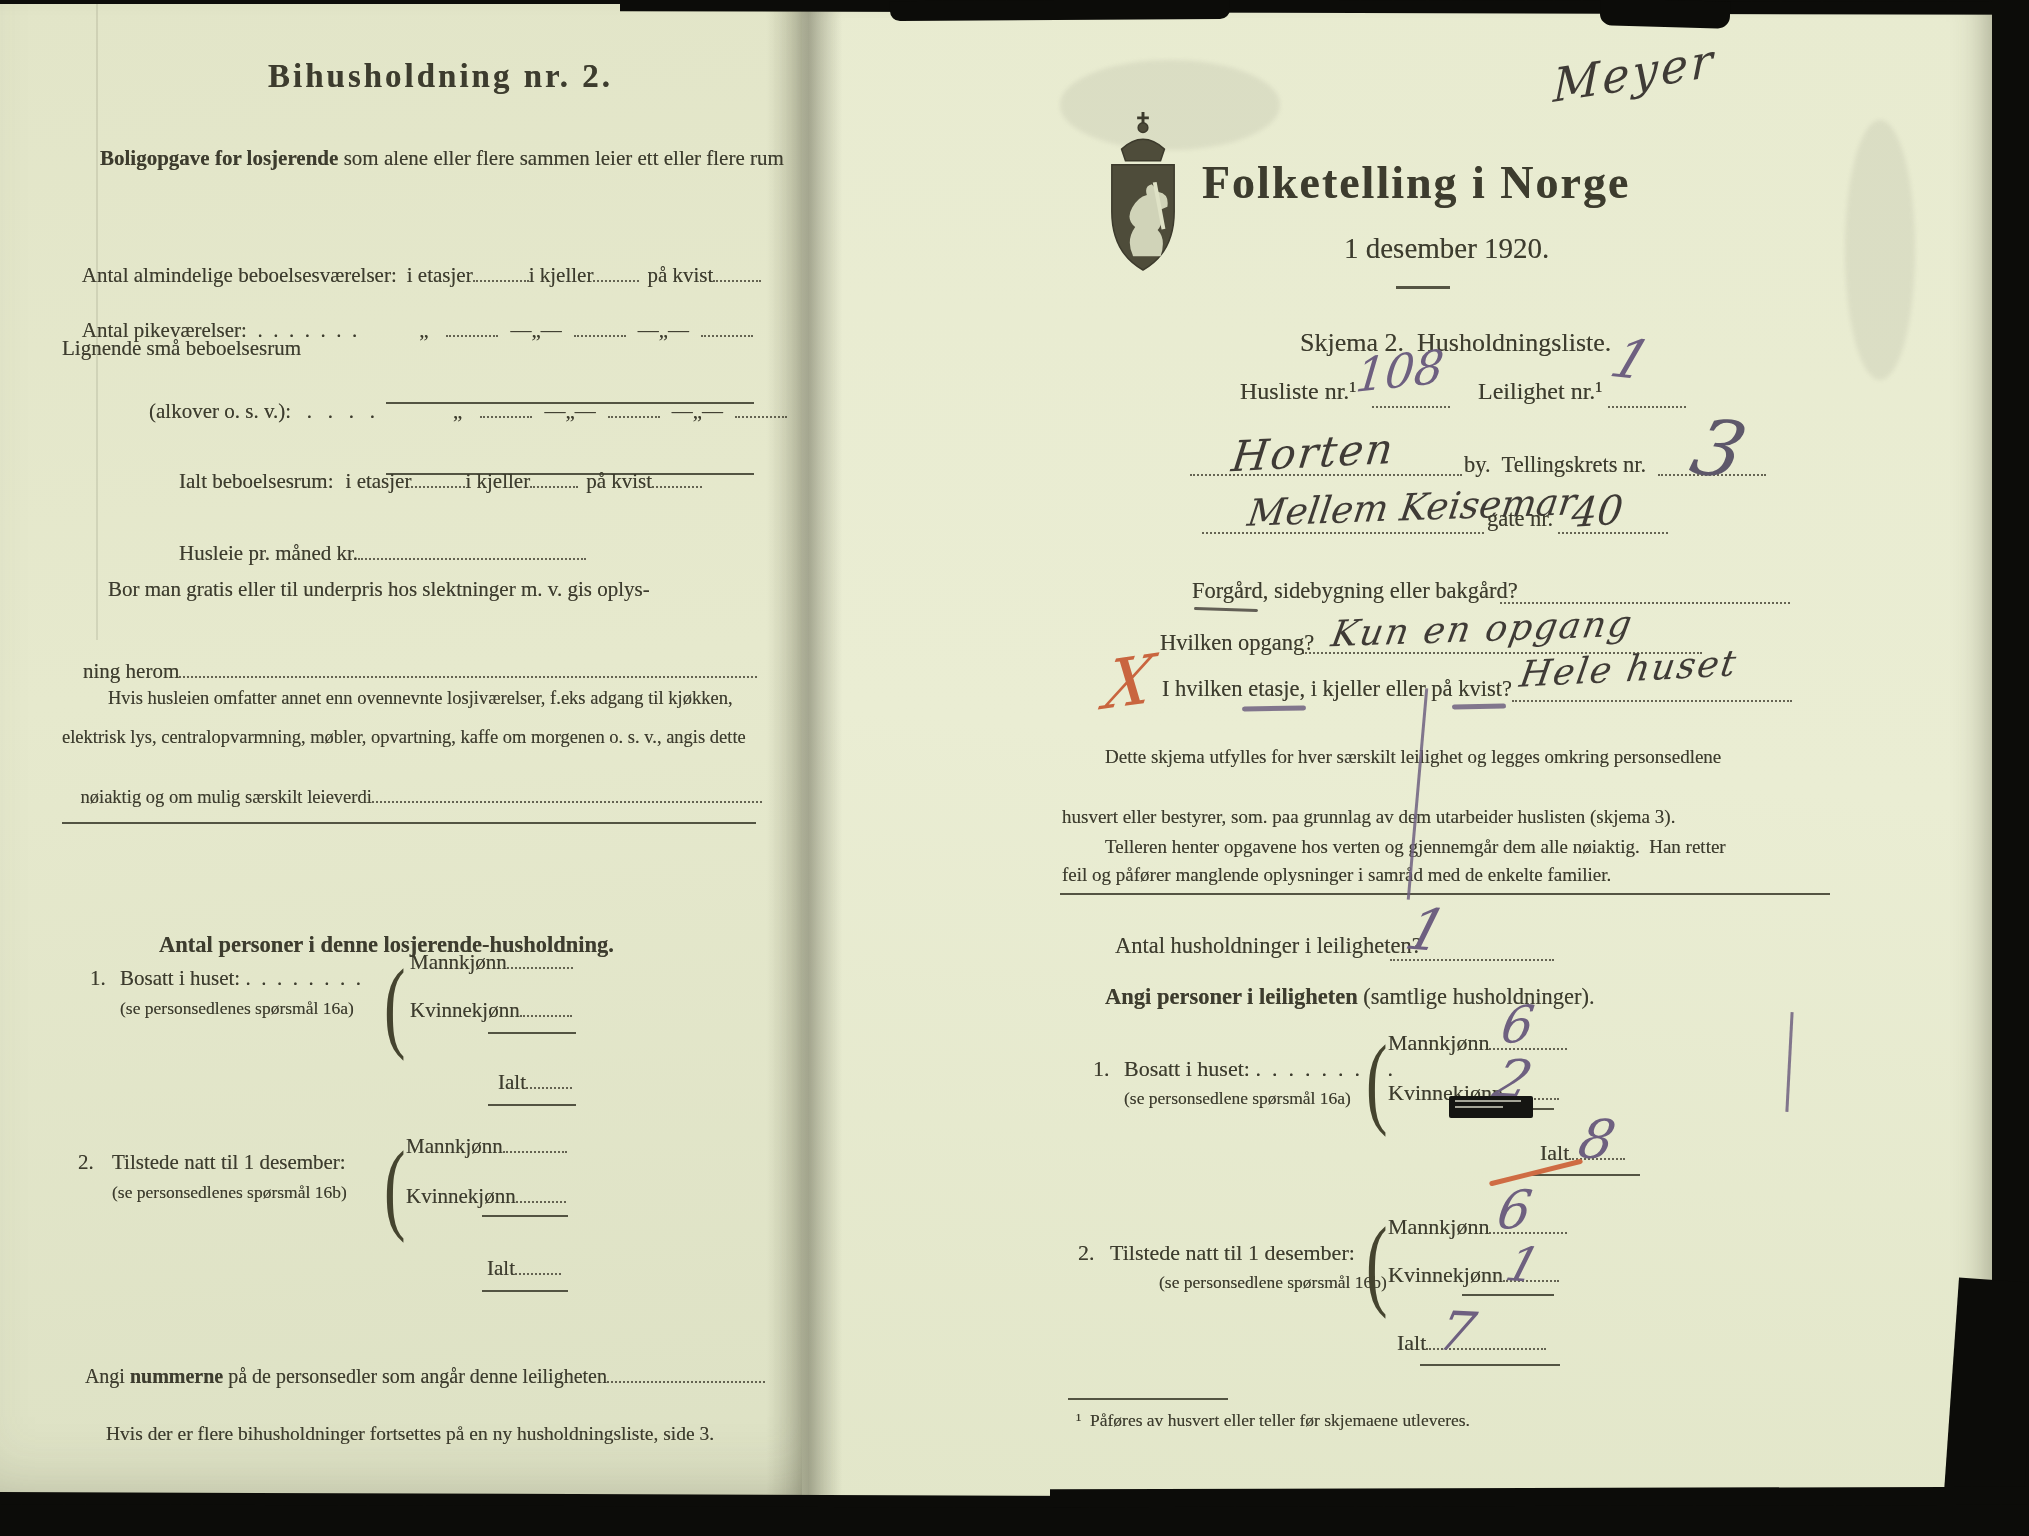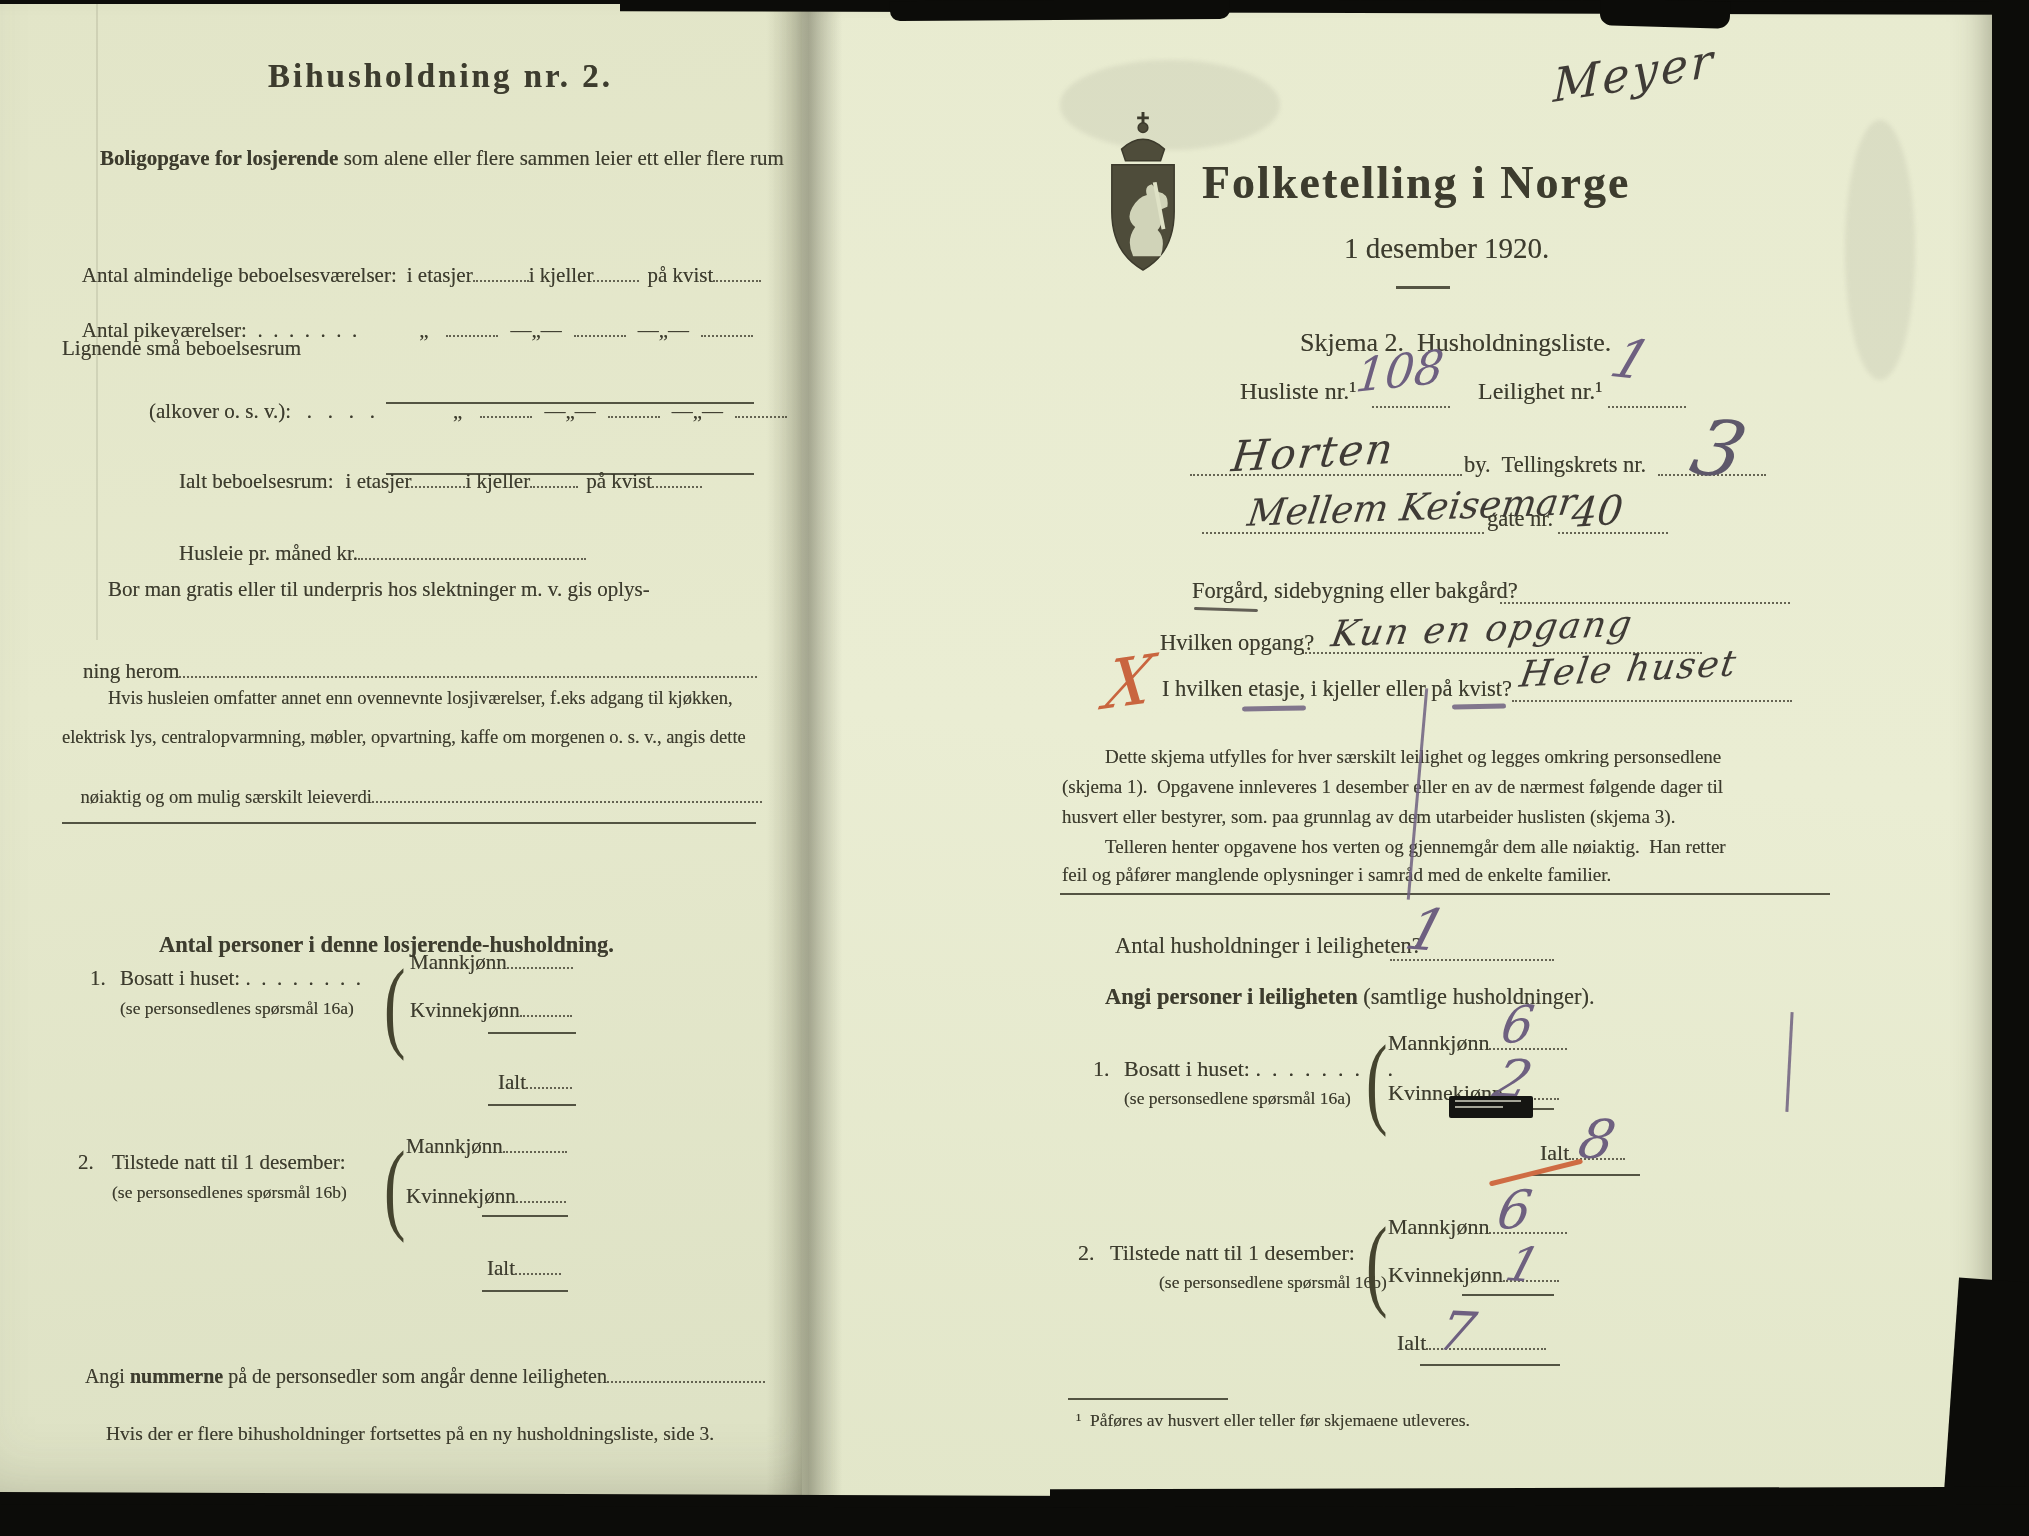--- a/index.html
+++ b/index.html
@@ -162,21 +162,20 @@
   <div class="dotline" style="left:1302px;top:652px;width:400px;"></div>
 
   <div class="hwr" style="left:1106px;top:644px;font-size:66px;transform:rotate(-8deg) skewX(-18deg);">X</div>
   <div class="pr" style="left:1162px;top:676px;font-size:22.5px;">I hvilken etasje, i kjeller eller på kvist?</div>
   <div class="hw" style="left:1520px;top:648px;font-size:36px;transform:rotate(-3deg) skewX(-12deg);letter-spacing:2px;">Hele huset</div>
   <div class="dotline" style="left:1512px;top:700px;width:280px;"></div>
   <div class="stroke" style="left:1242px;top:706px;width:64px;height:5px;border-radius:3px;transform:rotate(-1deg);"></div>
   <div class="stroke" style="left:1452px;top:704px;width:54px;height:5px;border-radius:3px;transform:rotate(-1deg);"></div>
 
   <div class="prs" style="left:1105px;top:746px;font-size:19px;">Dette skjema utfylles for hver særskilt leilighet og legges omkring personsedlene</div>
-  <div class="prs" style="left:1062px;top:776px;font-size:19px;">(skjema 1).  Opgavene innleveres 1 desember eller en av de nærmest følgende dager til</div>
   <div class="prs" style="left:1062px;top:806px;font-size:19px;">husvert eller bestyrer, som. paa grunnlag av dem utarbeider huslisten (skjema 3).</div>
   <div class="prs" style="left:1105px;top:836px;font-size:19px;">Telleren henter opgavene hos verten og gjennemgår dem alle nøiaktig.  Han retter</div>
   <div class="prs" style="left:1062px;top:864px;font-size:19px;">feil og påfører manglende oplysninger i samråd med de enkelte familier.</div>
   <div class="uline" style="left:1060px;top:893px;width:770px;border-bottom-width:2.5px;"></div>
 
   <div class="stroke" style="left:1416px;top:688px;width:3px;height:212px;transform:rotate(5deg);"></div>
   <div class="pr" style="left:1105px;top:933px;font-size:22.5px;margin-left:10px;">Antal husholdninger i leiligheten?</div>
   <div class="dotline" style="left:1390px;top:959px;width:164px;"></div>
   <div class="hwp" style="left:1408px;top:896px;font-size:58px;transform:rotate(4deg) skewX(-12deg);">1</div>
 

